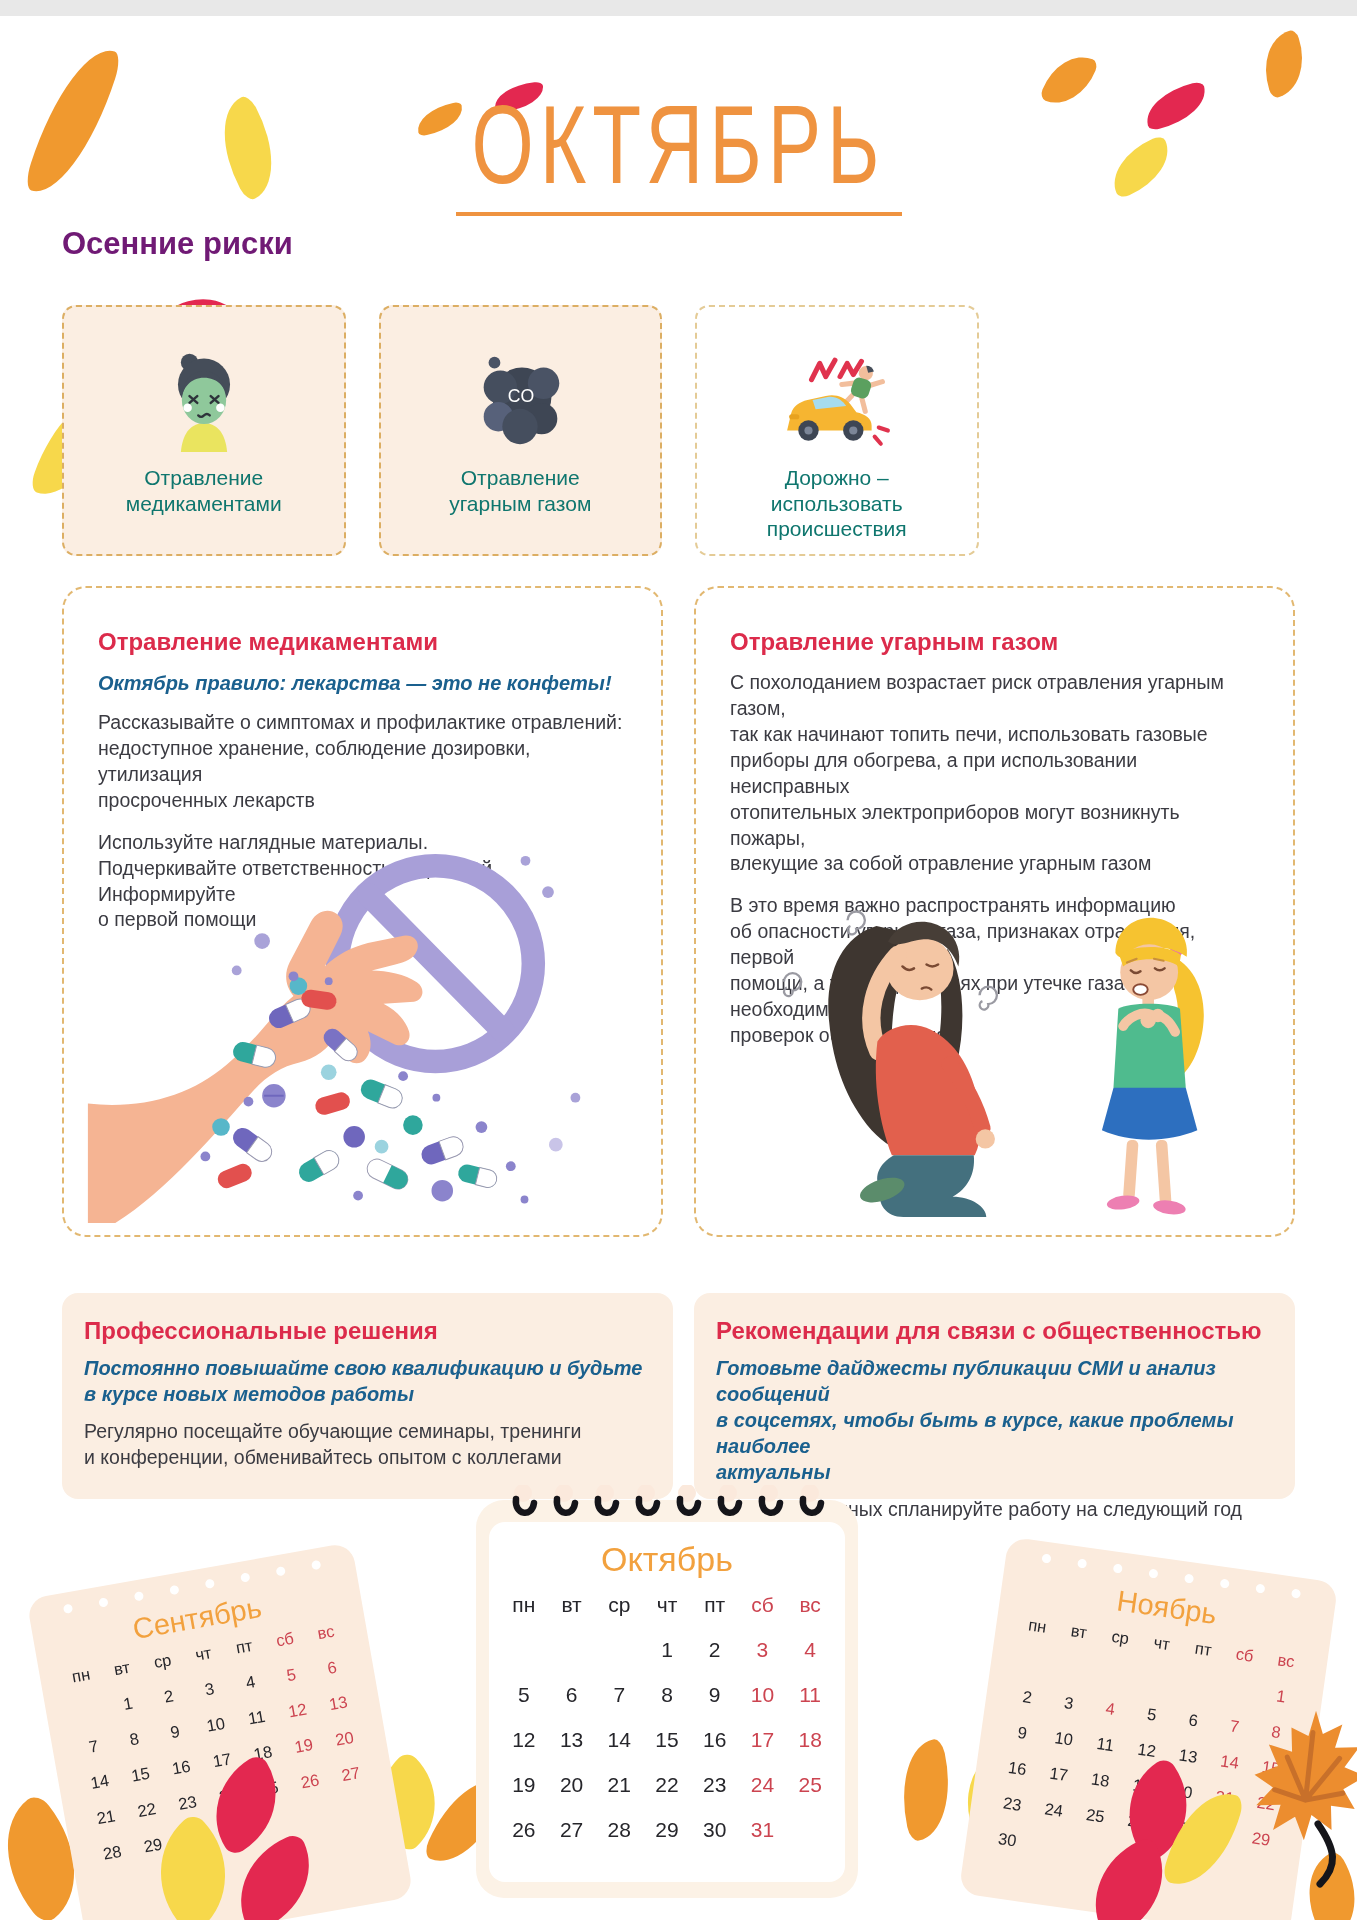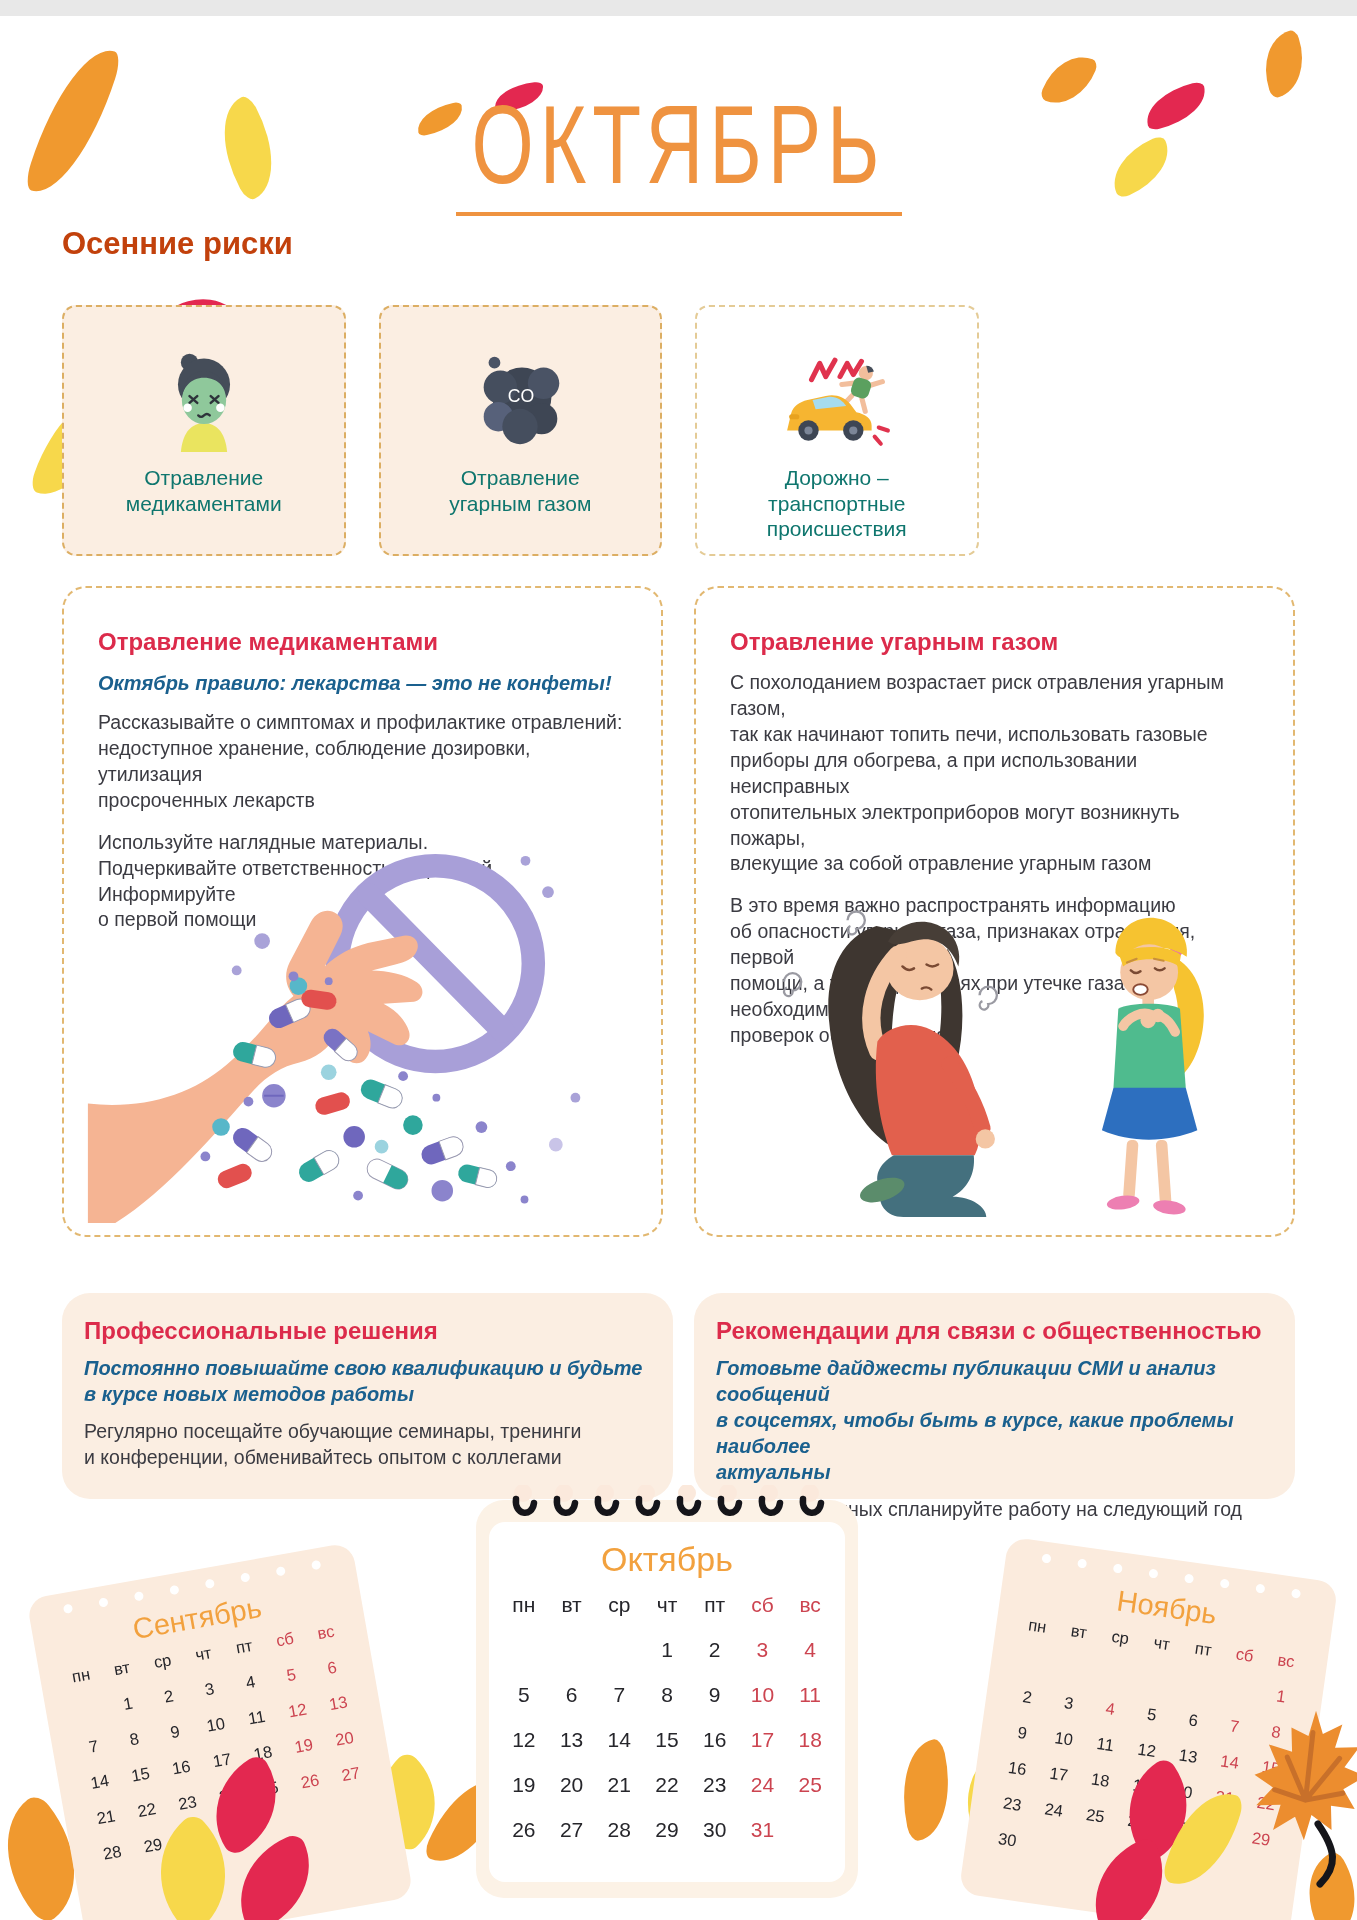--- a/index.html
+++ b/index.html
@@ -9,21 +9,21 @@
   .leaf{position:absolute;border-radius:92% 18% 92% 18%;}
   .leaf.orange{background:#F0992F;}
   .leaf.yellow{background:#F7D84B;}
   .leaf.red{background:#E32850;}
   
   .title-wrap{position:absolute;top:66px;left:0;width:100%;text-align:center;}
   .title-text{display:inline-block;font-size:80px;font-weight:400;letter-spacing:6px;
               color:#EF9340;transform:scaleY(1.38);transform-origin:top center;}
   .title-underline{position:absolute;top:196px;left:50%;transform:translateX(-50%);
                    width:446px;height:4px;background:#EF9340;}
-  .section-heading{position:absolute;left:62px;top:210px;font-size:31px;font-weight:700;color:#c2410c;}
+  .section-heading{position:absolute;left:62px;top:210px;font-size:31px;font-weight:700;color:#701a75;}
   
   .cards{position:absolute;left:62px;top:289px;width:1233px;height:226px;
          display:grid;grid-template-columns:repeat(4,1fr);gap:33px;}
   .card{border:2px dashed #DCAE63;border-radius:14px;box-sizing:border-box;
         display:flex;flex-direction:column;align-items:center;padding:32px 8px 12px;}
   .card.peach{background:#FBEEE2;}
   .card.white{background:#ffffff;border-color:#E4CB96;}
   .card-icon{height:122px;display:flex;align-items:center;justify-content:center;}
   .card-label{font-size:21px;line-height:1.22;color:#0f766e;text-align:center;
               white-space:pre-line;margin-top:4px;}
@@ -31,21 +31,21 @@
   .info-box{position:absolute;top:570px;width:601px;height:651px;background:#fff;
             border:2px dashed #E2B871;border-radius:24px;box-sizing:border-box;padding:40px 34px 0;}
   #box-med{left:62px;}
   #box-co{left:694px;}
   .box-heading{font-size:24px;font-weight:700;color:#DC2B4B;margin:0 0 14px;}
   .box-highlight{font-size:20px;font-weight:700;font-style:italic;color:#1A608E;
                  line-height:1.3;margin:0 0 14px;white-space:pre-line;}
   .box-p{font-size:19.5px;line-height:1.33;margin:0 0 16px;white-space:pre-line;}
   .box-illustration{position:absolute;left:14px;bottom:8px;}
   
-  .solution-box{position:absolute;top:1277px;height:206px;background:#FBEEE2;border-radius:28px;
+  .solution-box{position:absolute;top:1277px;height:206px;background:#FBEEE2;border-radius:16px;
                 box-sizing:border-box;padding:24px 22px 0;}
   #box-prof{left:62px;width:611px;}
   #box-pr{left:694px;width:601px;}
   .solution-box .box-heading{margin-bottom:10px;}
   .solution-box .box-highlight{margin-bottom:12px;}
   
   .cal{position:absolute;border-radius:20px;}
   #cal-sep{left:55px;top:1552px;width:330px;height:360px;background:#FBEBDD;transform:rotate(-10deg);z-index:2;}
   #cal-nov{left:982px;top:1542px;width:333px;height:360px;background:#FBEBDD;transform:rotate(8deg);z-index:2;}
   #cal-oct{left:476px;top:1484px;width:382px;height:398px;background:#FCF2E6;border-radius:28px;z-index:3;}
@@ -137,21 +137,21 @@
           <path d="M31,50 L46,47 C54,46 60,50 64,56 L34,59 Z" fill="#A6DCEF"></path>
           <rect x="8" y="64" width="10" height="5" rx="2.5" fill="#E8A21F"></rect>
           <circle cx="27" cy="80" r="10" fill="#3E4654"></circle>
             <circle cx="27" cy="80" r="4" fill="#7C8698"></circle>
           <circle cx="71" cy="80" r="10" fill="#3E4654"></circle>
             <circle cx="71" cy="80" r="4" fill="#7C8698"></circle>
           <path d="M92,86 l6,7 M96,77 l9,3" stroke="#E0334E" stroke-width="4" stroke-linecap="round"></path>
         </svg>
       </div>
       <div class="card-label">Дорожно –
-транспортные
+использовать
 происшествия</div>
     </div>
 
   </div>
 
   <div class="info-box" id="box-med">
     <div class="box-heading">Отравление медикаментами</div>
     <div class="box-highlight">Октябрь правило: лекарства — это не конфеты!</div>
     <p class="box-p">Рассказывайте о симптомах и профилактике отравлений:
 недоступное хранение, соблюдение дозировки, утилизация

